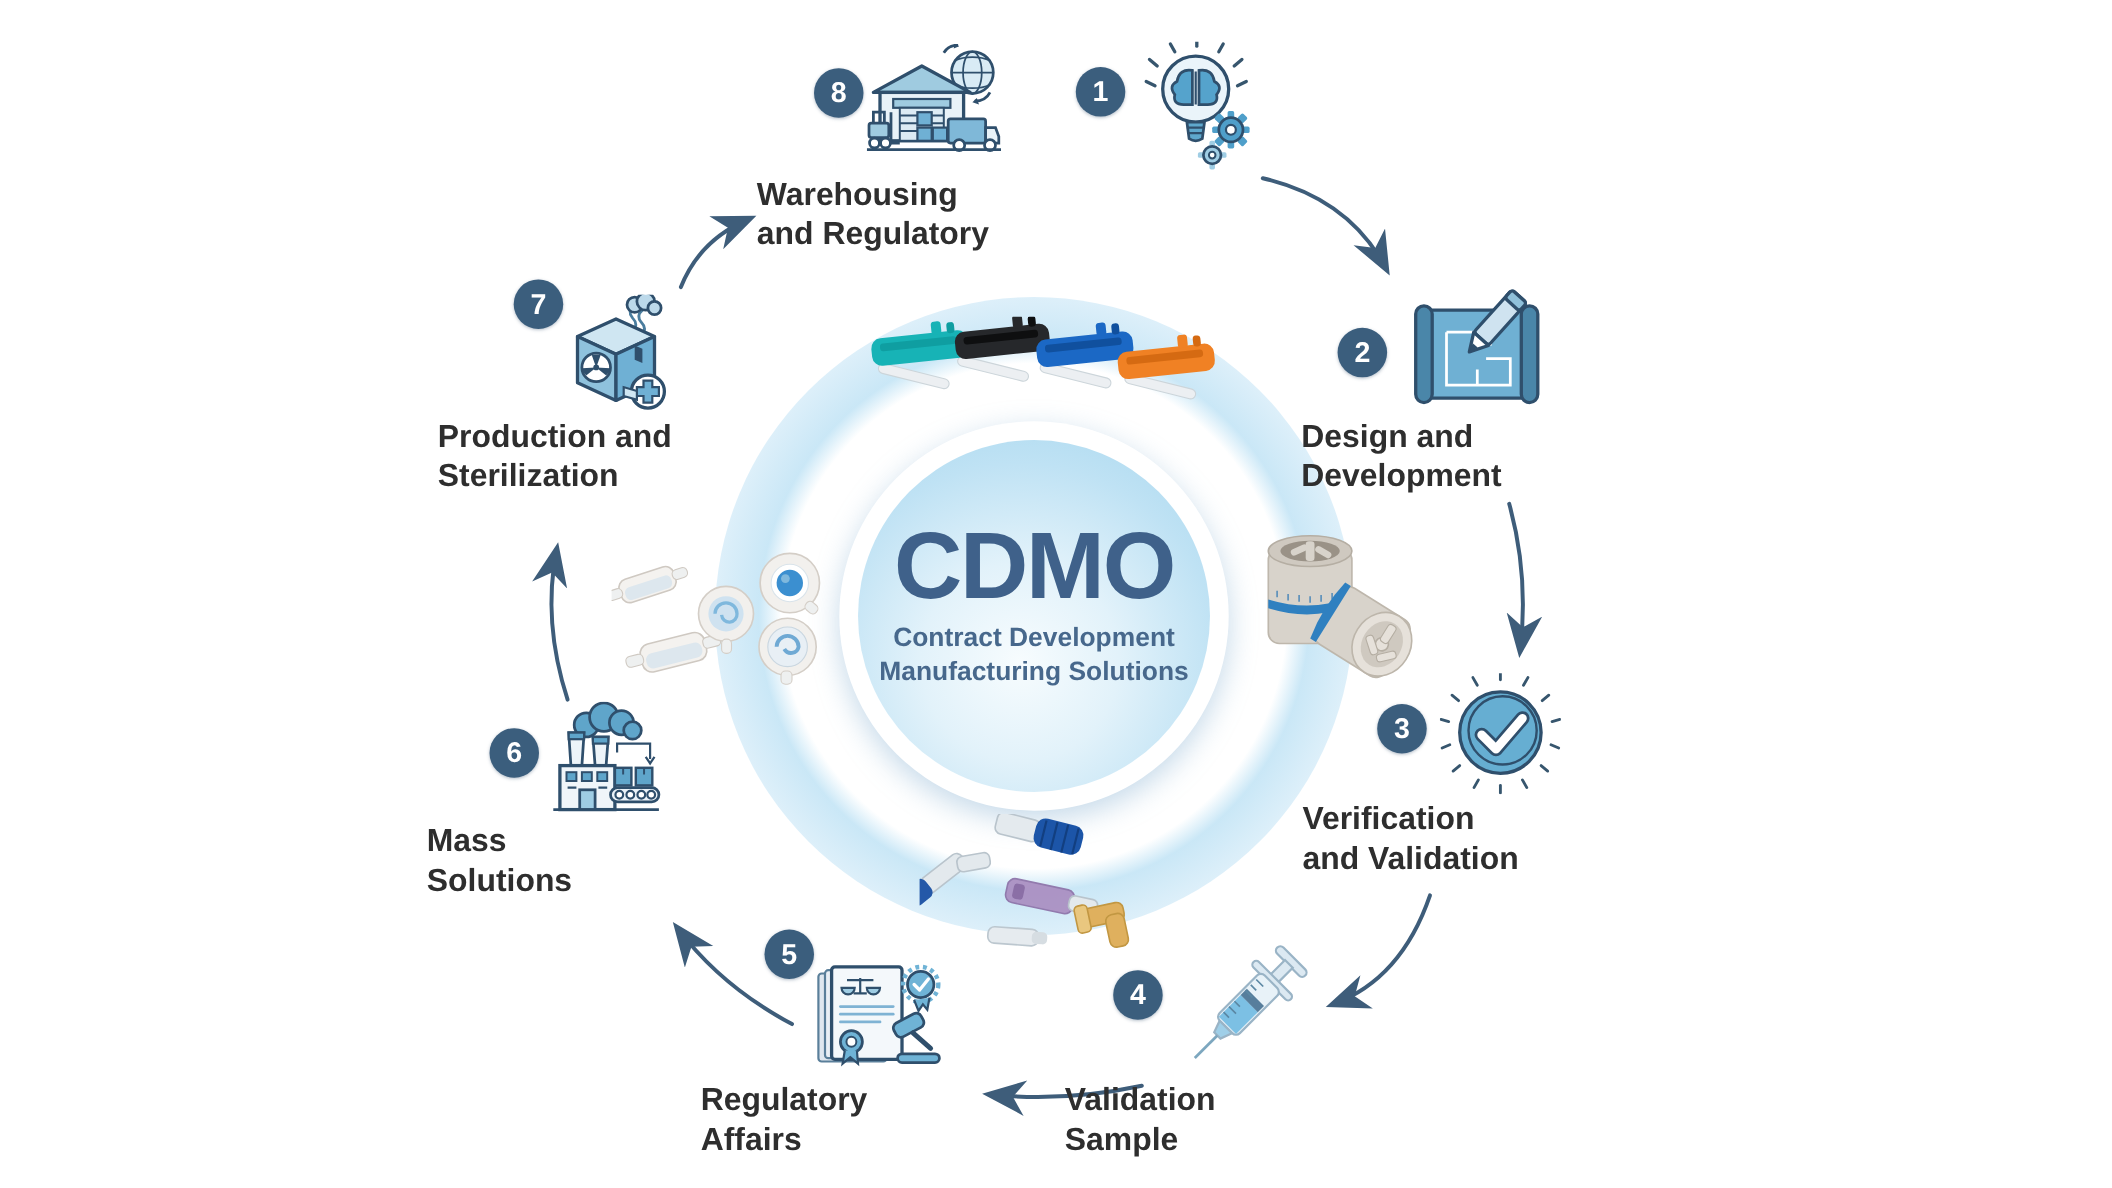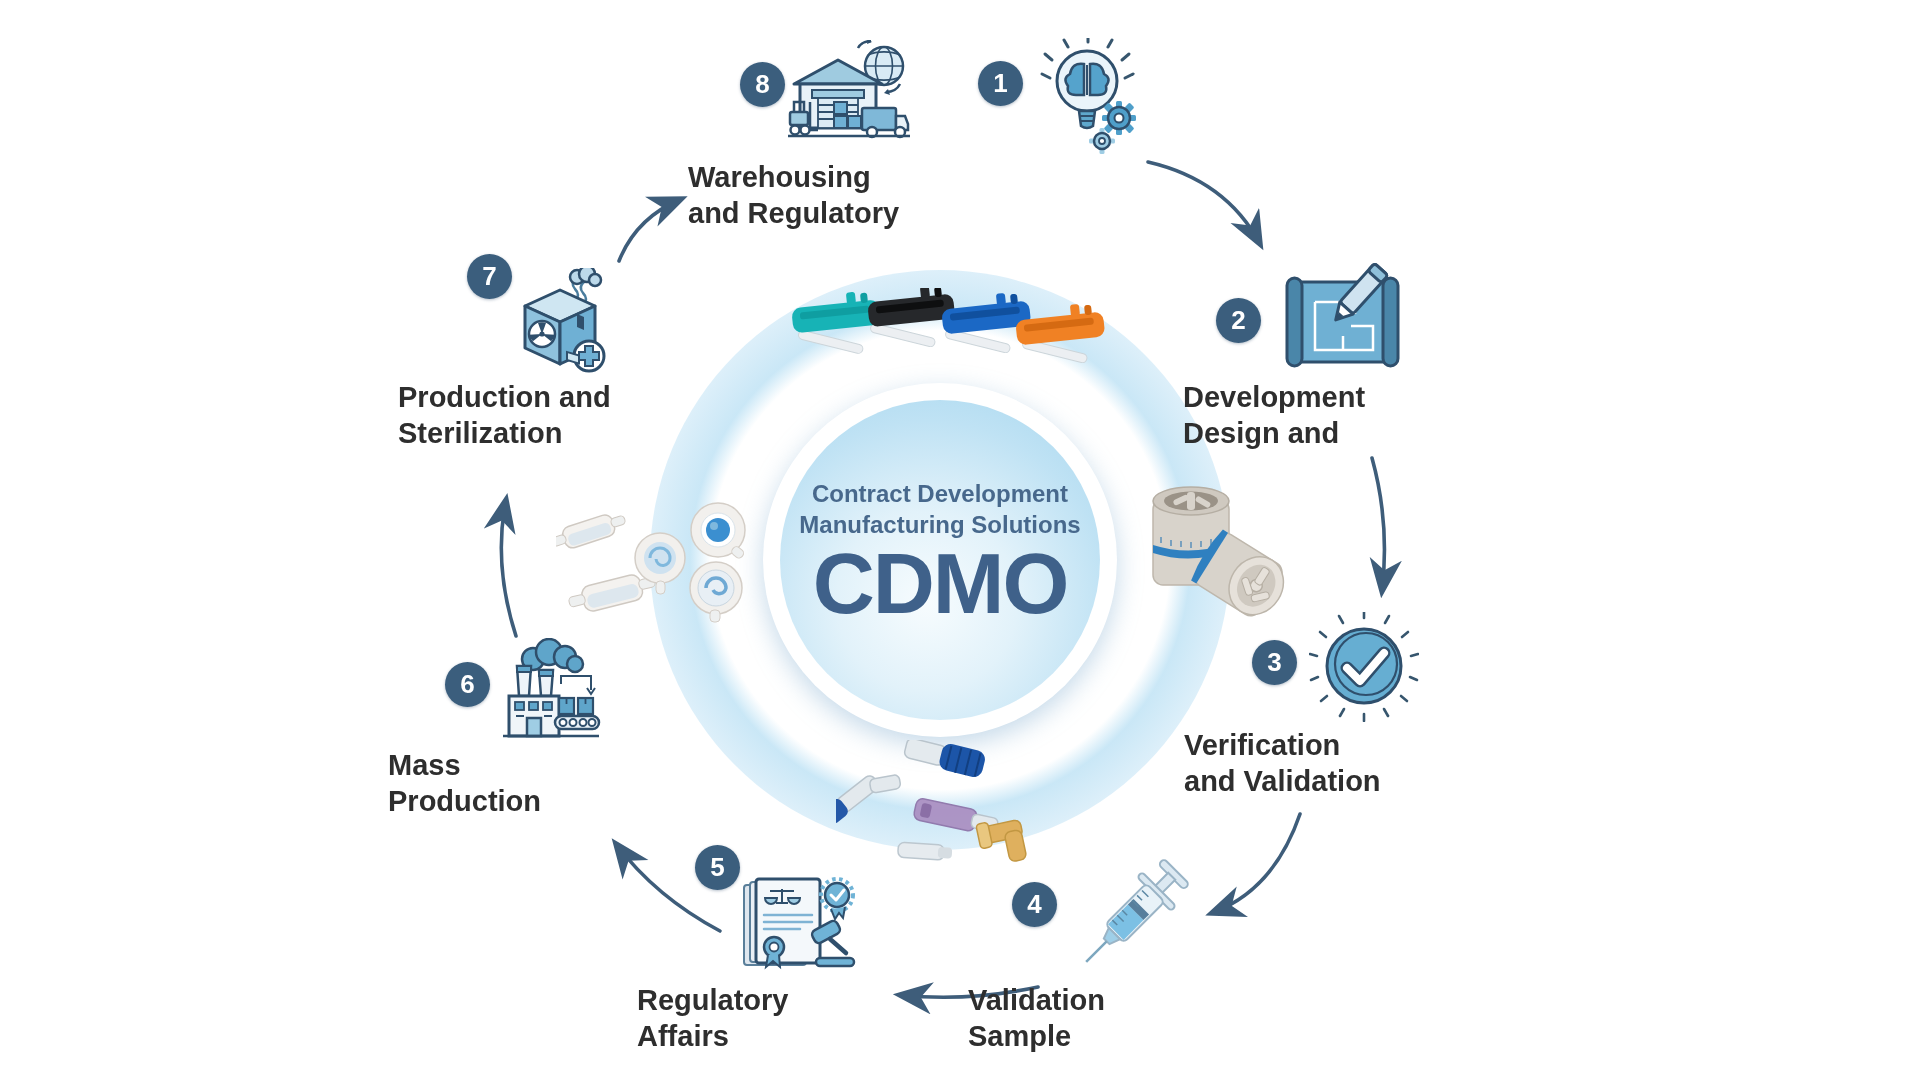--- a/index.html
+++ b/index.html
@@ -39,25 +39,25 @@
 </style>
 </head>
 <body>
 
 <div id="stage">
 
   <div class="abs" id="glow"></div>
   <div class="abs" id="ring"></div>
   <div class="abs" id="disc"></div>
   <div class="abs" id="center-text">
+    <div id="cdmo-title">CDMO</div>
     <div id="cdmo-sub">
       <div>Contract Development</div>
       <div>Manufacturing Solutions</div>
     </div>
-    <div id="cdmo-title">CDMO</div>
   </div>
 
   <svg class="abs" id="arrows" width="1920" height="1080" viewBox="0 0 1920 1080">
     <defs>
       <marker id="ah" markerWidth="12" markerHeight="10" refX="9" refY="4.5" orient="auto">
         <path d="M0,0 L11,4.5 L0,9 L3.2,4.5 Z" fill="#3e5d7a"></path>
       </marker>
     </defs>
     <g fill="none" stroke="#3e5d7a" stroke-width="3.6" stroke-linecap="round">
       <path d="M1148,162 Q1226,180 1260,244" marker-end="url(#ah)"></path>
@@ -276,22 +276,22 @@
       <path d="M58,90 L58,76"></path>
     </g>
     <g transform="rotate(42 75 36)">
       <rect x="64" y="2" width="18" height="52" rx="3" fill="#cfe3f0" stroke="#2f4f6c" stroke-width="3"></rect>
       <rect x="64" y="2" width="18" height="10" rx="3" fill="#8fc0da" stroke="#2f4f6c" stroke-width="3"></rect>
       <path d="M64,54 L82,54 L73,70 Z" fill="#ffffff" stroke="#2f4f6c" stroke-width="3" stroke-linejoin="round"></path>
       <path d="M70,62 L76,62 L73,70 Z" fill="#2f4f6c"></path>
     </g>
   </svg>
   <div class="abs step-label" style="left:1183px;top:379px">
+    <div>Design and</div>
     <div>Development</div>
-    <div>Design and</div>
   </div>
 
   <div class="abs badge" style="left:1252px;top:640px">
     <span>3</span>
   </div>
   <svg class="abs icon-box" style="left:1309px;top:612px" width="110" height="110" viewBox="0 0 110 110">
     <g stroke="#37566e" stroke-width="2.6" stroke-linecap="round">
       <line x1="55" y1="6" x2="55" y2="0"></line>
         <line x1="76" y1="11" x2="80" y2="4"></line>
       <line x1="93" y1="25" x2="99" y2="20"></line>
@@ -421,21 +421,21 @@
     <g fill="#ffffff" stroke="#2f4f6c" stroke-width="2">
       <circle cx="68" cy="84.5" r="3.5"></circle>
         <circle cx="78" cy="84.5" r="3.5"></circle>
         <circle cx="88" cy="84.5" r="3.5"></circle>
         <circle cx="97" cy="84.5" r="3.5"></circle>
     </g>
     <line x1="8" y1="98" x2="104" y2="98" stroke="#2f4f6c" stroke-width="2.5"></line>
   </svg>
   <div class="abs step-label" style="left:388px;top:747px">
     <div>Mass</div>
-    <div>Production</div>
+    <div>Solutions</div>
   </div>
 
   <div class="abs badge" style="left:467px;top:254px">
     <span>7</span>
   </div>
   <svg class="abs icon-box" style="left:505px;top:268px" width="112" height="112" viewBox="0 0 112 112">
     <g fill="none" stroke="#4a7d9e" stroke-width="2.5" stroke-linecap="round">
       <path d="M70,34 q6,-7 0,-13 q-5,-6 1,-11"></path>
       <path d="M78,38 q6,-7 0,-13 q-5,-6 1,-11"></path>
     </g>

